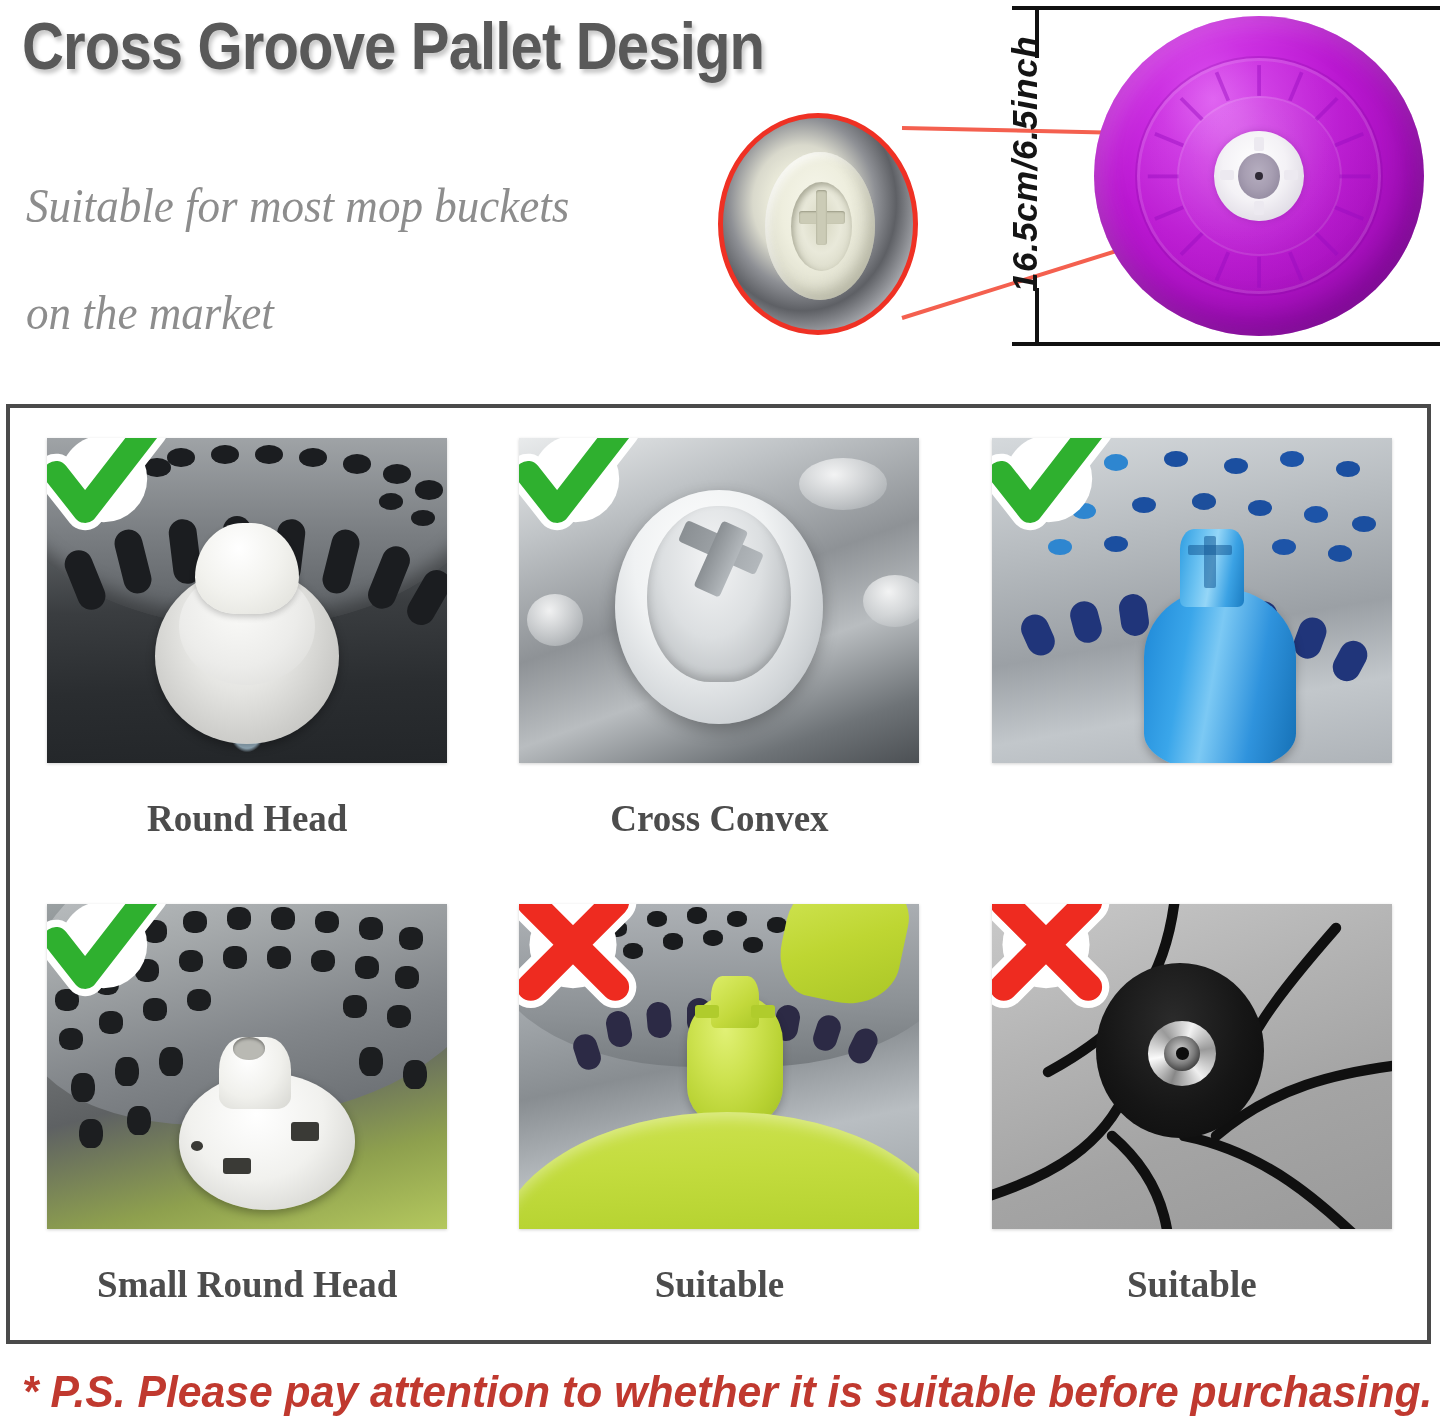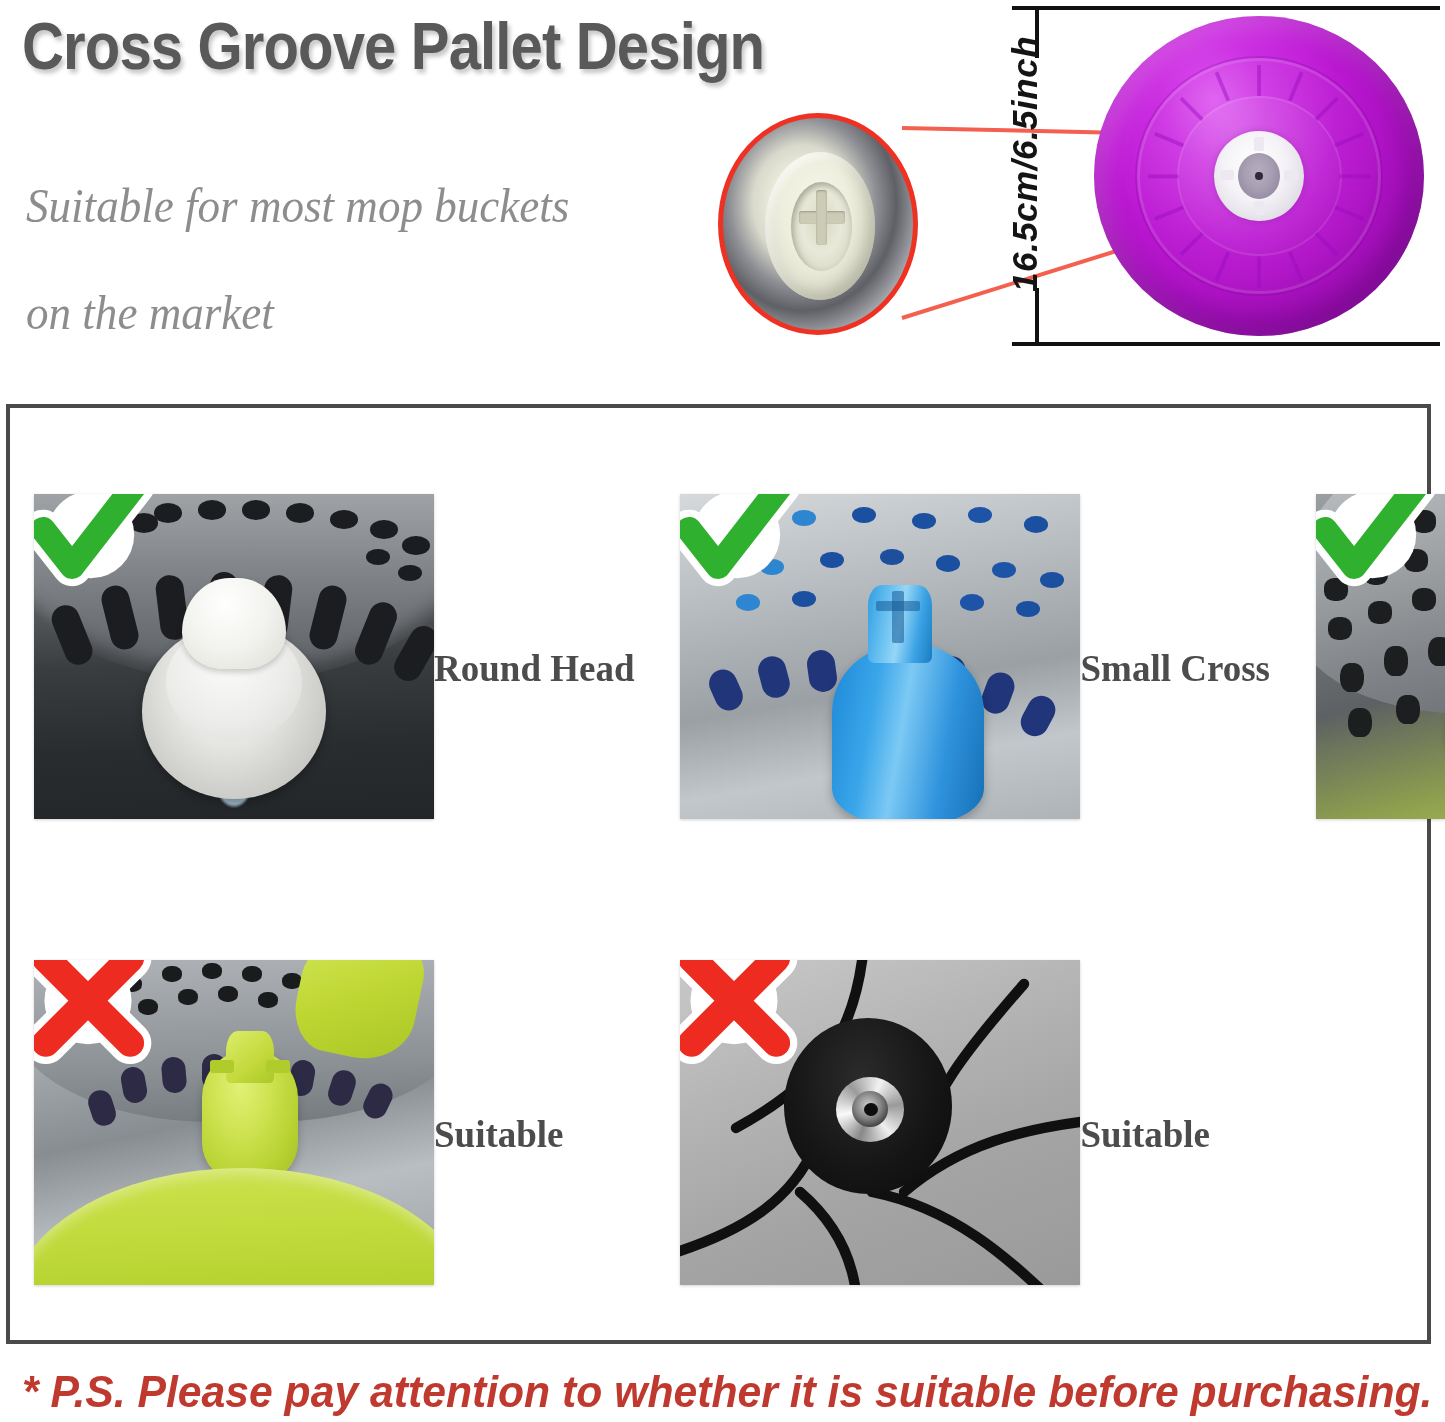--- a/index.html
+++ b/index.html
@@ -235,25 +235,26 @@
     width: 100%;
     height: 100%;
     display: grid;
     grid-template-columns: 1fr 1fr 1fr;
     grid-template-rows: 1fr 1fr;
   }
 
   .compat-cell {
     position: relative;
     display: flex;
-    flex-direction: row;
+    flex-direction: column;
     align-items: center;
     justify-content: flex-start;
     padding: 30px 22px 0 24px;
     box-sizing: border-box;
+    gap: 8px;
   }
 
   .cell-photo {
     position: relative;
     width: 400px;
     height: 325px;
     overflow: hidden;
     box-shadow: 0 1px 3px rgba(0,0,0,0.18);
   }
 
@@ -642,20 +643,39 @@
         </div>
         <svg class="mark" viewBox="0 0 100 100">
           <circle cx="52" cy="46" r="33" fill="#ffffff"></circle>
           <path d="M16 42 L38 70 L86 8" fill="none" stroke="#ffffff" stroke-width="30" stroke-linecap="round" stroke-linejoin="round"></path>
           <path d="M16 42 L38 70 L86 8" fill="none" stroke="#2fb02f" stroke-width="19" stroke-linecap="round" stroke-linejoin="round"></path>
         </svg>
       </div>
       <div class="cell-label">Round Head</div>
     </div>
 
+    <div class="compat-cell">
+      <div class="cell-photo">
+        <div class="ph ph-cross-convex">
+          <div class="blob" style="left:70%;top:6%;width:22%;height:16%;"></div>
+          <div class="blob" style="left:86%;top:42%;width:16%;height:16%;"></div>
+          <div class="blob" style="left:2%;top:48%;width:14%;height:16%;"></div>
+          <div class="cc-outer"></div>
+          <div class="cc-inner"></div>
+          <div class="cc-x1"></div>
+          <div class="cc-x2"></div>
+        </div>
+        <svg class="mark" viewBox="0 0 100 100">
+          <circle cx="52" cy="46" r="33" fill="#ffffff"></circle>
+          <path d="M16 42 L38 70 L86 8" fill="none" stroke="#ffffff" stroke-width="30" stroke-linecap="round" stroke-linejoin="round"></path>
+          <path d="M16 42 L38 70 L86 8" fill="none" stroke="#2fb02f" stroke-width="19" stroke-linecap="round" stroke-linejoin="round"></path>
+        </svg>
+      </div>
+      <div class="cell-label">Cross Convex</div>
+    </div>
 
     <div class="compat-cell">
       <div class="cell-photo">
         <div class="ph ph-small-cross">
           <div class="dot" style="left:14%;top:10%;width:6%;height:5%;background:#1d4f9c;"></div>
           <div class="dot" style="left:28%;top:5%;width:6%;height:5%;background:#2e86d0;"></div>
           <div class="dot" style="left:43%;top:4%;width:6%;height:5%;background:#1b4fa0;"></div>
           <div class="dot" style="left:58%;top:6%;width:6%;height:5%;background:#1b4fa0;"></div>
           <div class="dot" style="left:72%;top:4%;width:6%;height:5%;background:#1d54a8;"></div>
           <div class="dot" style="left:86%;top:7%;width:6%;height:5%;background:#1b4fa0;"></div>
@@ -679,21 +699,20 @@
           <div class="blue-stem"></div>
           <div class="stem-notch" style="left:49%;top:33%;width:11%;height:3%;"></div>
           <div class="stem-notch" style="left:53%;top:30%;width:3%;height:16%;"></div>
         </div>
         <svg class="mark" viewBox="0 0 100 100">
           <circle cx="52" cy="46" r="33" fill="#ffffff"></circle>
           <path d="M16 42 L38 70 L86 8" fill="none" stroke="#ffffff" stroke-width="30" stroke-linecap="round" stroke-linejoin="round"></path>
           <path d="M16 42 L38 70 L86 8" fill="none" stroke="#2fb02f" stroke-width="19" stroke-linecap="round" stroke-linejoin="round"></path>
         </svg>
       </div>
-      <div class="cell-label">Small Cross</div>
     </div>
 
     <div class="compat-cell">
       <div class="cell-photo">
         <div class="ph ph-small-round">
           <div class="mesh-band"></div>
           <div class="mhole" style="left:4%;top:14%;width:6%;height:7%;"></div>
           <div class="mhole" style="left:14%;top:9%;width:6%;height:7%;"></div>
           <div class="mhole" style="left:24%;top:5%;width:6%;height:7%;"></div>
           <div class="mhole" style="left:34%;top:2%;width:6%;height:7%;"></div>
@@ -730,20 +749,21 @@
           <div class="srh-vent" style="left:36%;top:73%;width:3%;height:3%;border-radius:50%;"></div>
           <div class="srh-cone"></div>
           <div class="srh-bore"></div>
         </div>
         <svg class="mark" viewBox="0 0 100 100">
           <circle cx="52" cy="46" r="33" fill="#ffffff"></circle>
           <path d="M16 42 L38 70 L86 8" fill="none" stroke="#ffffff" stroke-width="30" stroke-linecap="round" stroke-linejoin="round"></path>
           <path d="M16 42 L38 70 L86 8" fill="none" stroke="#2fb02f" stroke-width="19" stroke-linecap="round" stroke-linejoin="round"></path>
         </svg>
       </div>
+      <div class="cell-label">Small Round Head</div>
     </div>
 
     <div class="compat-cell">
       <div class="cell-photo">
         <div class="ph ph-triangle">
           <div class="tri-mesh"></div>
           <div class="thole" style="left:22%;top:5%;width:5%;height:5%;"></div>
           <div class="thole" style="left:32%;top:2%;width:5%;height:5%;"></div>
           <div class="thole" style="left:42%;top:1%;width:5%;height:5%;"></div>
           <div class="thole" style="left:52%;top:2%;width:5%;height:5%;"></div>

